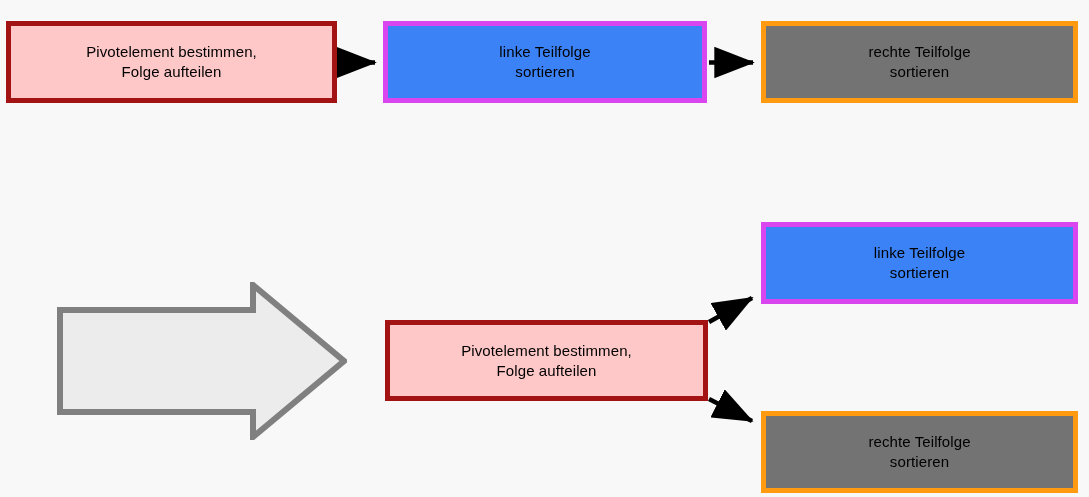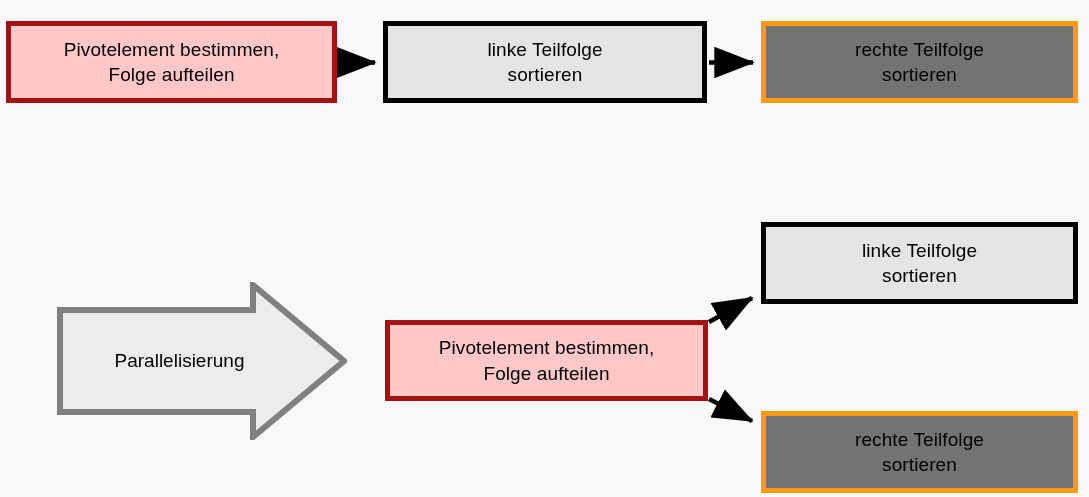--- a/index.html
+++ b/index.html
@@ -21,34 +21,34 @@
     width: 1089px;
     height: 497px;
   }
   .node {
     position: absolute;
     box-sizing: border-box;
     display: flex;
     align-items: center;
     justify-content: center;
     text-align: center;
-    font-size: 19px;
+    font-size: 15px;
     line-height: 1.32;
     color: #000000;
     letter-spacing: 0.1px;
     white-space: pre-line;
     font-family: "Liberation Sans", sans-serif;
   }
   .node-pink {
     background: #ffc8c8;
     border: 5px solid #a31313;
   }
   .node-blue {
-    background: #e5e5e5;
-    border: 5px solid #000000;
+    background: #3b82f6;
+    border: 5px solid #d946ef;
   }
   .node-yellow {
     background: #737373;
     border: 5px solid #ff9a11;
   }
 
   
   #node-top-pivot   { left: 6px;   top: 21px;  width: 331px; height: 82px; }
   #node-top-left    { left: 383px; top: 21px;  width: 324px; height: 82px; }
   #node-top-right   { left: 761px; top: 21px;  width: 317px; height: 82px; }
@@ -122,21 +122,20 @@
 
   <div class="node node-blue" id="node-top-left">linke Teilfolge
 sortieren</div>
 
   <div class="node node-yellow" id="node-top-right">rechte Teilfolge
 sortieren</div>
 
   <svg id="arrow-parallel" viewBox="0 0 290 158" width="290" height="158" aria-hidden="true">
     <polygon points="3,28 196,28 196,3 287,79 196,155 196,130 3,130" fill="#ececec" stroke="#808080" stroke-width="6" stroke-linejoin="miter"></polygon>
   </svg>
-  <div id="arrow-parallel-label">Parallelisierung</div>
 
   <div class="node node-pink" id="node-bottom-pivot">Pivotelement bestimmen,
 Folge aufteilen</div>
 
   <div class="node node-blue" id="node-bottom-left">linke Teilfolge
 sortieren</div>
 
   <div class="node node-yellow" id="node-bottom-right">rechte Teilfolge
 sortieren</div>
 

